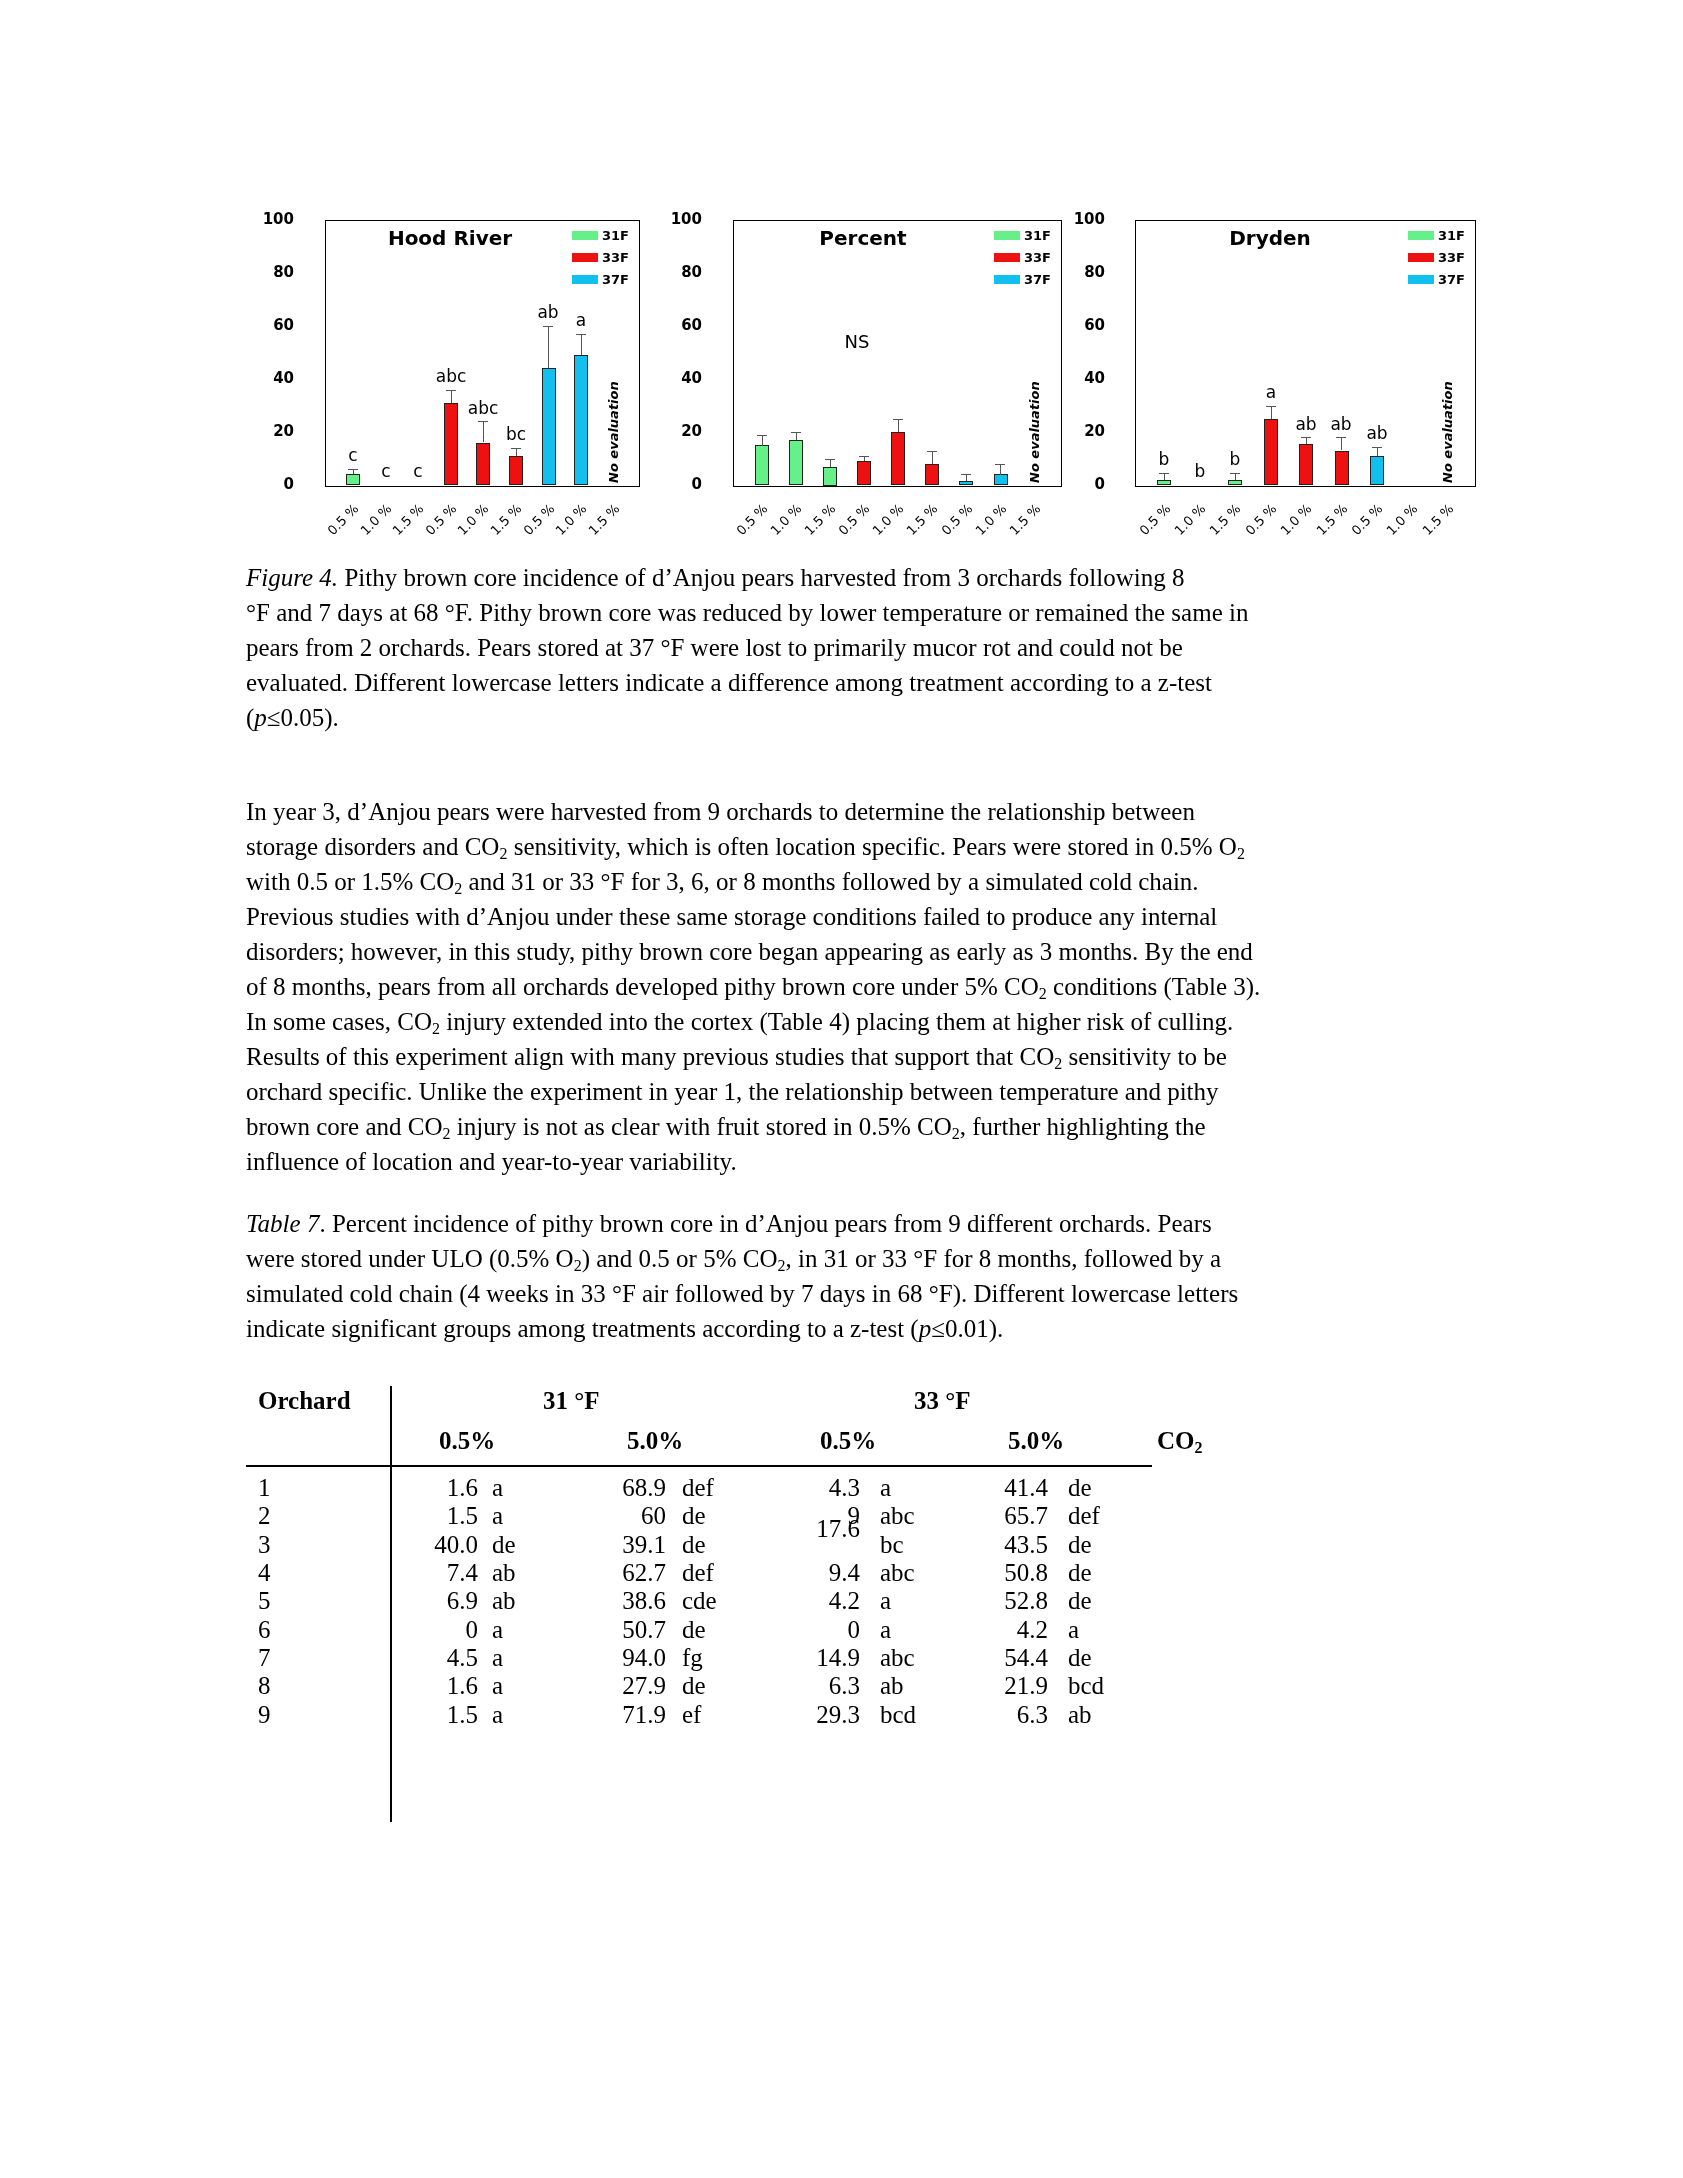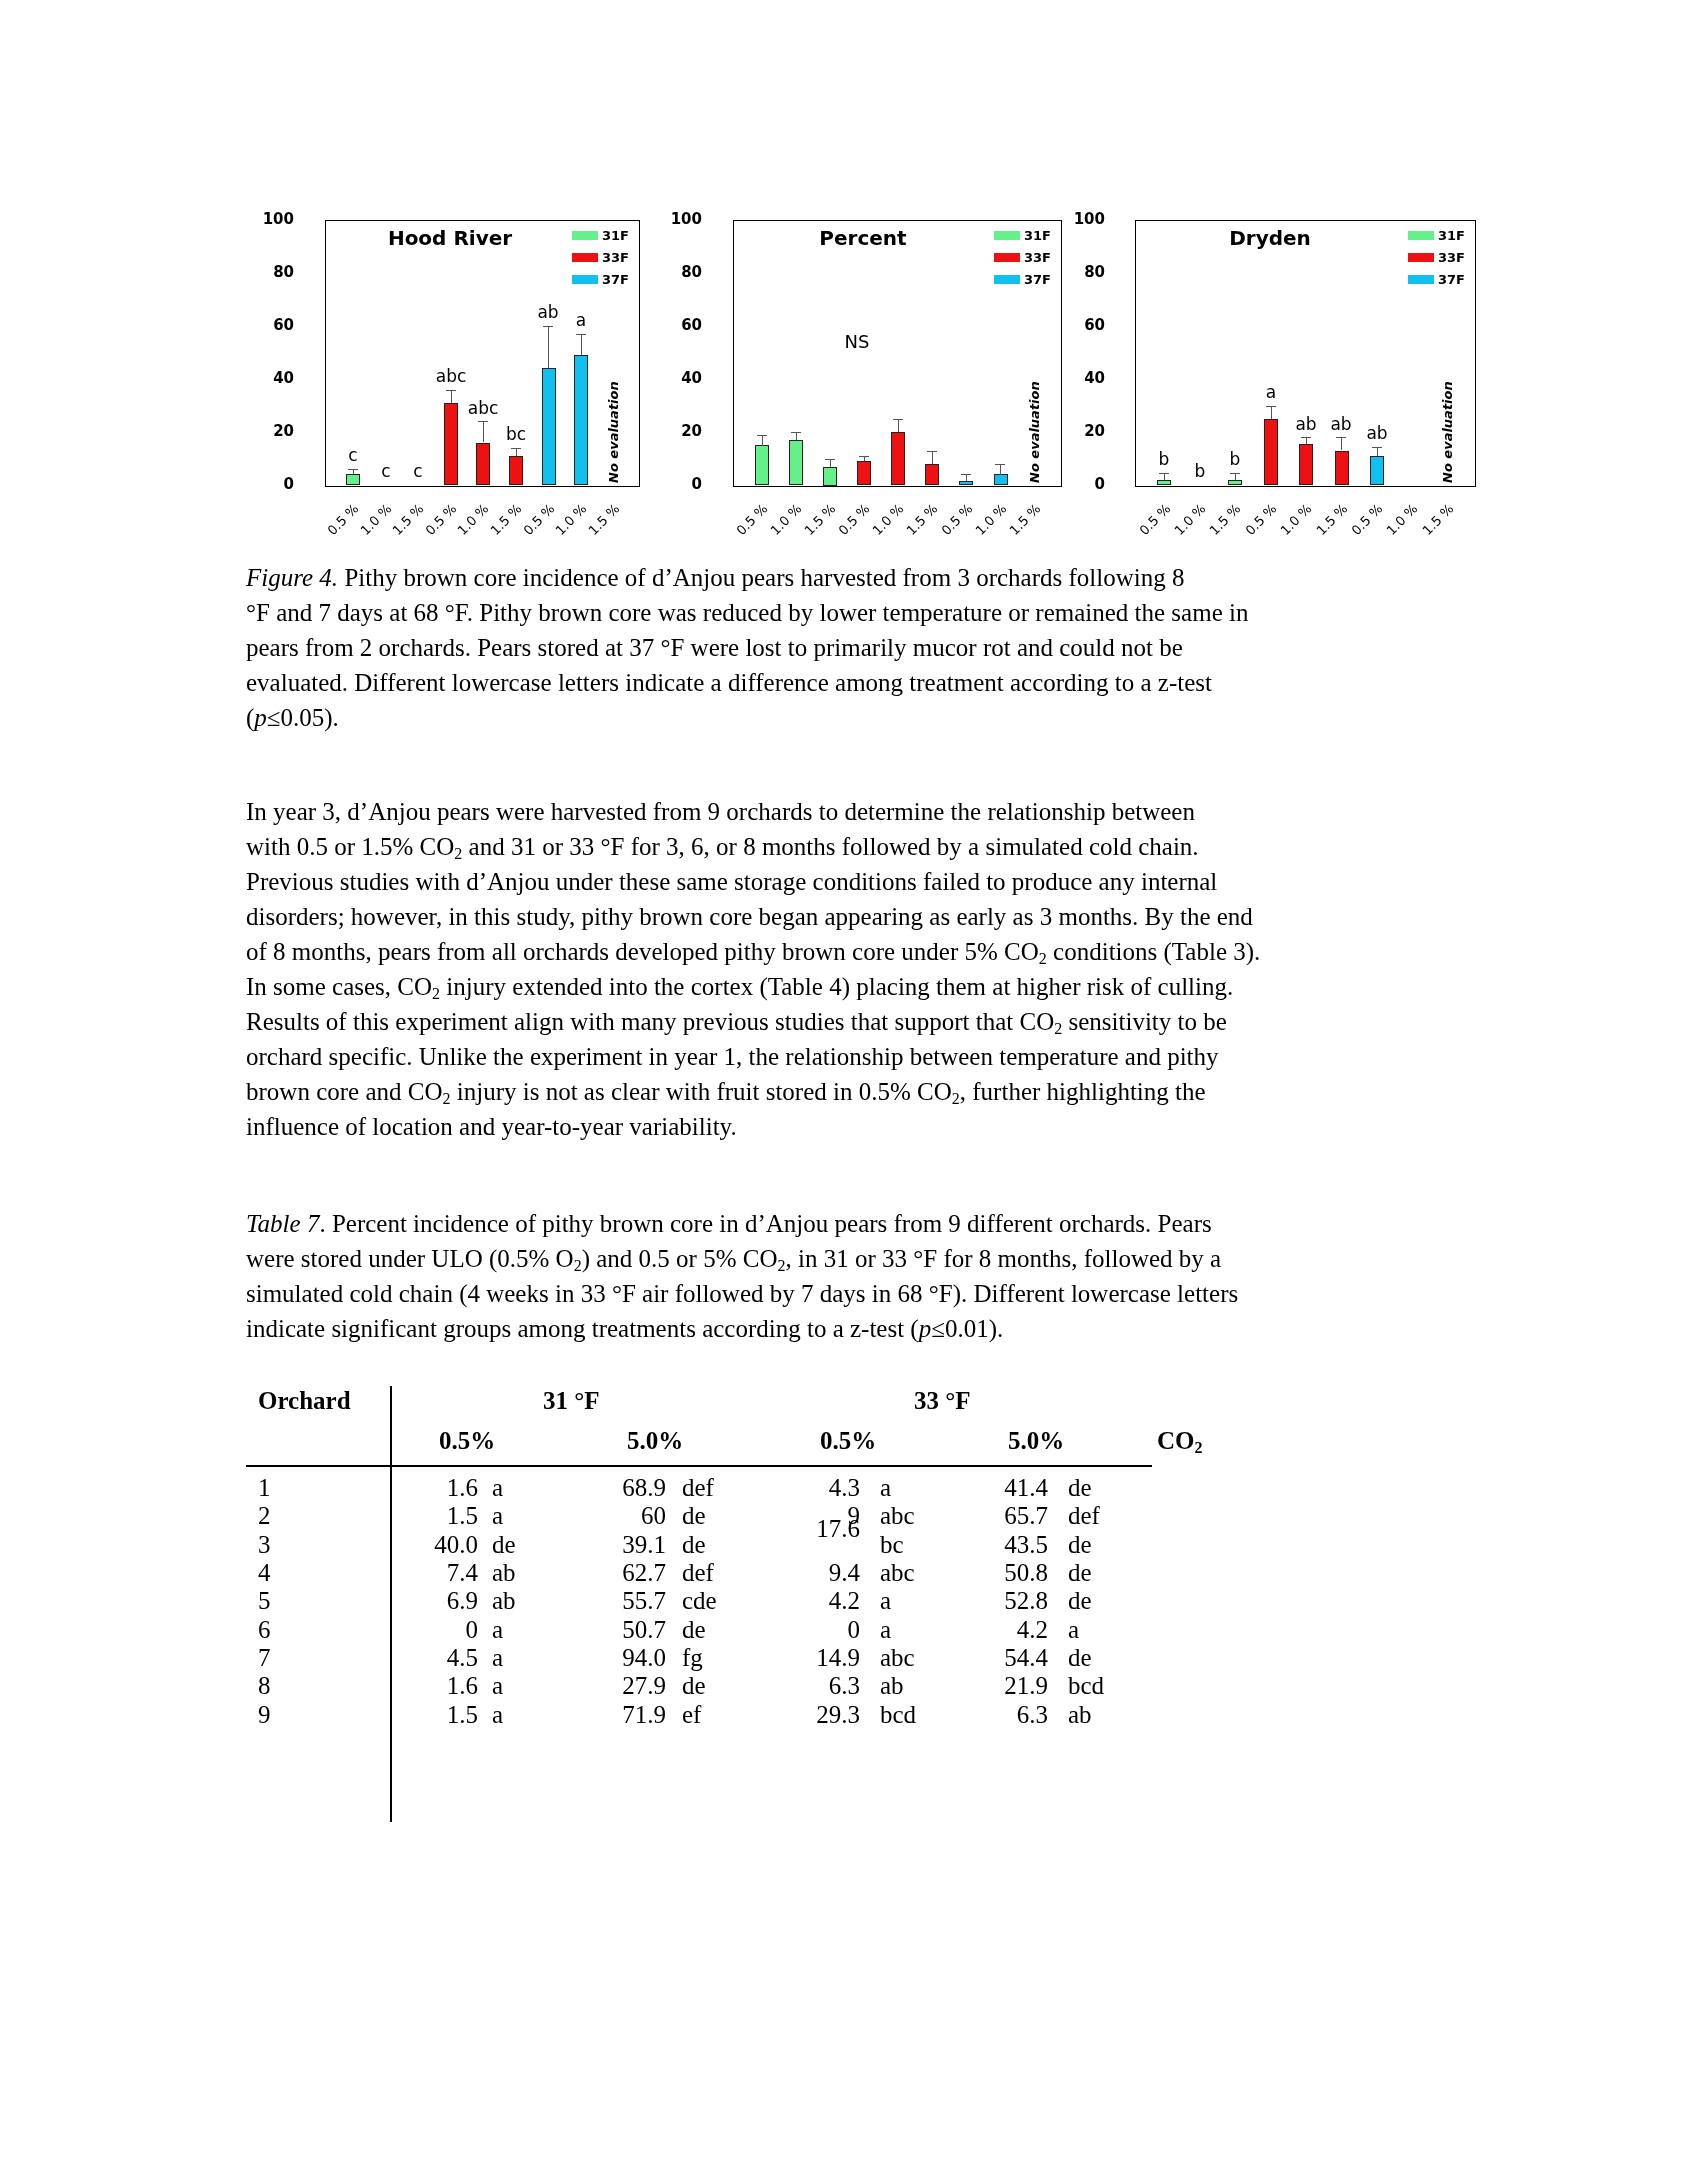--- a/index.html
+++ b/index.html
@@ -218,20 +218,21 @@
 
 <div class="para" style="top:560px;" id="caption">
     <span class="ln"><i>Figure 4.</i>  Pithy brown core incidence of d’Anjou pears harvested from 3 orchards following 8</span>
     <span class="ln">°F and 7 days at 68 °F.  Pithy brown core was reduced by lower temperature or remained the same in</span>
     <span class="ln">pears from 2 orchards. Pears stored at 37 °F were lost to primarily mucor rot and could not be</span>
     <span class="ln">evaluated. Different lowercase letters indicate a difference among treatment according to a z-test</span>
     <span class="ln">(<i>p</i>≤0.05).</span>
   </div>
 <div class="para" style="top:794px;" id="body">
     <span class="ln">In year 3, d’Anjou pears were harvested from 9 orchards to determine the relationship between</span>
+    <span class="ln">storage disorders and CO<sub>2</sub> sensitivity, which is often location specific. Pears were stored in 0.5% O<sub>2</sub></span>
     <span class="ln">with 0.5 or 1.5% CO<sub>2</sub> and 31 or 33 °F for 3, 6, or 8 months followed by a simulated cold chain.</span>
     <span class="ln">Previous studies with d’Anjou under these same storage conditions failed to produce any internal</span>
     <span class="ln">disorders; however, in this study, pithy brown core began appearing as early as 3 months. By the end</span>
     <span class="ln">of 8 months, pears from all orchards developed pithy brown core under 5% CO<sub>2</sub> conditions (Table 3).</span>
     <span class="ln">In some cases, CO<sub>2</sub> injury extended into the cortex (Table 4) placing them at higher risk of culling.</span>
     <span class="ln">Results of this experiment align with many previous studies that support that CO<sub>2</sub> sensitivity to be</span>
     <span class="ln">orchard specific. Unlike the experiment in year 1, the relationship between temperature and pithy</span>
     <span class="ln">brown core and CO<sub>2</sub> injury is not as clear with fruit stored in 0.5% CO<sub>2</sub>, further highlighting the</span>
     <span class="ln">influence of location and year-to-year variability.</span>
   </div>
@@ -285,21 +286,21 @@
     <div class="cell" style="left:246px;top:172px;">ab</div>
     <div class="cell num" style="left:351px;top:172px;">62.7</div>
     <div class="cell" style="left:436px;top:172px;">def</div>
     <div class="cell num" style="left:545px;top:172px;">9.4</div>
     <div class="cell" style="left:634px;top:172px;">abc</div>
     <div class="cell num" style="left:733px;top:172px;">50.8</div>
     <div class="cell" style="left:822px;top:172px;">de</div>
     <div class="cell" style="left:12px;top:200px;">5</div>
     <div class="cell num" style="left:163px;top:200px;">6.9</div>
     <div class="cell" style="left:246px;top:200px;">ab</div>
-    <div class="cell num" style="left:351px;top:200px;">55.7</div>
+    <div class="cell num" style="left:351px;top:200px;">38.6</div>
     <div class="cell" style="left:436px;top:200px;">cde</div>
     <div class="cell num" style="left:545px;top:200px;">4.2</div>
     <div class="cell" style="left:634px;top:200px;">a</div>
     <div class="cell num" style="left:733px;top:200px;">52.8</div>
     <div class="cell" style="left:822px;top:200px;">de</div>
     <div class="cell" style="left:12px;top:229px;">6</div>
     <div class="cell num" style="left:163px;top:229px;">0</div>
     <div class="cell" style="left:246px;top:229px;">a</div>
     <div class="cell num" style="left:351px;top:229px;">50.7</div>
     <div class="cell" style="left:436px;top:229px;">de</div>

